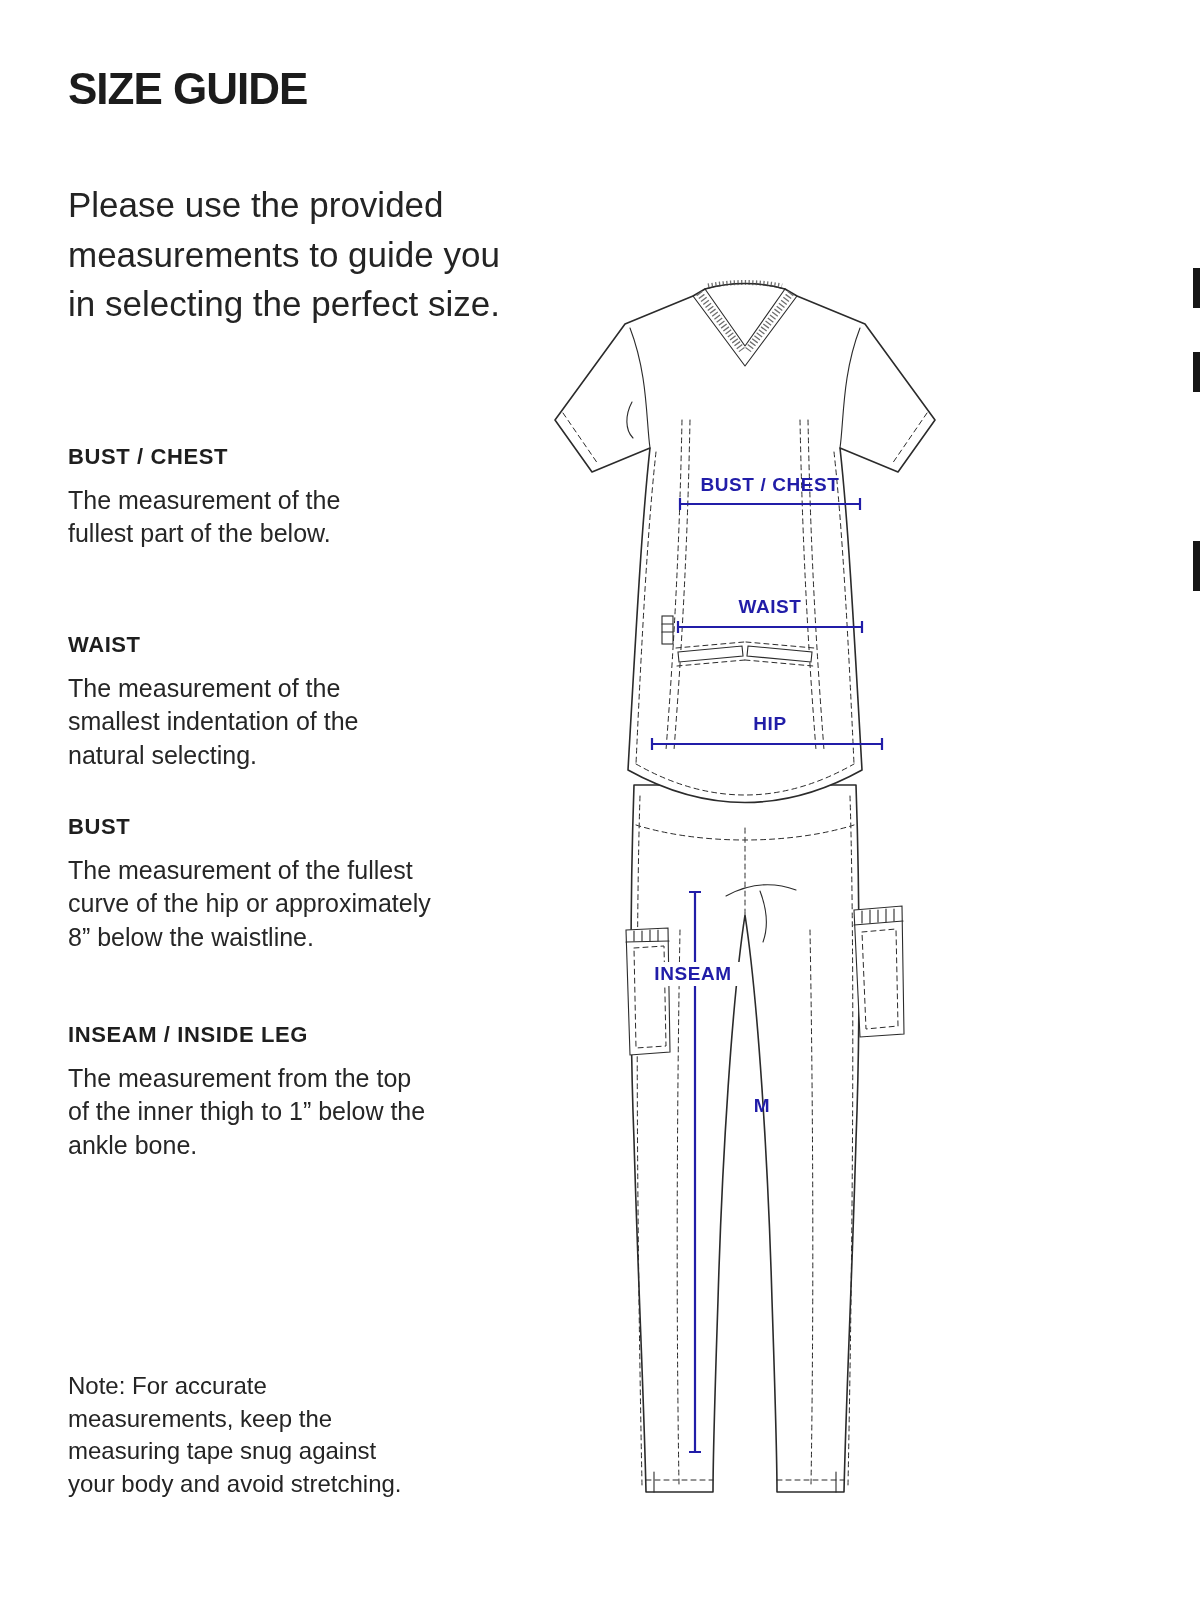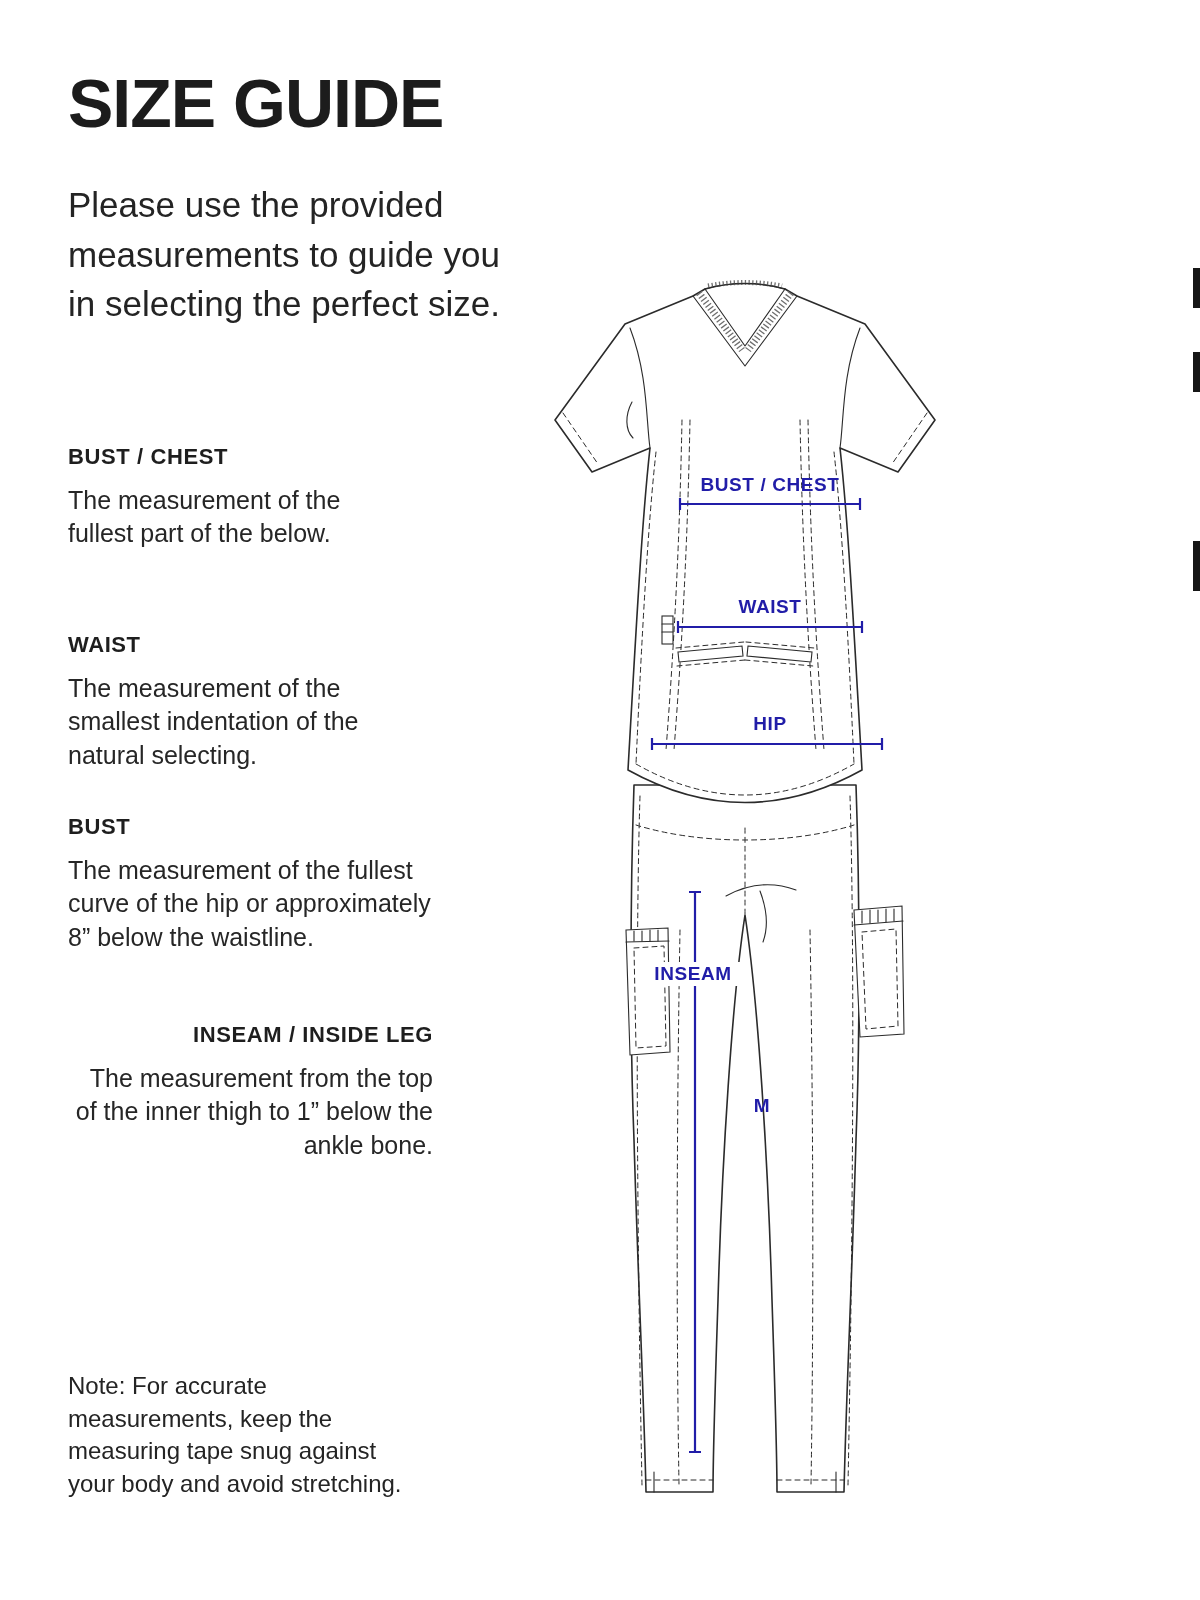--- a/index.html
+++ b/index.html
@@ -9,35 +9,35 @@
     --bg:#ffffff;
   }
   *{margin:0;padding:0;box-sizing:border-box;}
   html,body{background:#fff;}
   body{
     width:1200px;height:1600px;position:relative;overflow:hidden;
     font-family:"Liberation Sans", sans-serif;color:var(--ink);background:var(--bg);
   }
   .page-title{
     position:absolute;left:68px;top:64px;
-    font-size:68px;font-weight:bold;letter-spacing:-1px;color:#1c1c1c;
+    font-size:44px;font-weight:bold;letter-spacing:-1px;color:#1c1c1c;
   }
   .intro{
     position:absolute;left:68px;top:180px;width:445px;
     font-size:35px;line-height:1.42;color:#242424;
   }
   .section{position:absolute;left:68px;}
   .section h2{
     font-size:22px;font-weight:bold;letter-spacing:.6px;color:#1e1e1e;margin-bottom:14px;
   }
   .section p{font-size:25px;line-height:1.33;color:#262626;}
   .sec-bust{top:444px;} .sec-bust p{width:295px;}
   .sec-waist{top:632px;} .sec-waist p{width:315px;}
   .sec-hips{top:814px;} .sec-hips p{width:385px;}
-  .sec-inseam{top:1022px;text-align:right;} .sec-inseam p{width:365px;}
+  .sec-inseam{top:1022px;} .sec-inseam p{width:365px;}
   .note{
     position:absolute;left:68px;top:1370px;width:350px;
     font-size:24px;line-height:1.36;color:#242424;
   }
   .note strong{font-weight:normal;}
   .diagram{position:absolute;left:530px;top:280px;width:470px;height:1240px;}
   
   .garment{fill:#fff;stroke:var(--line);stroke-width:1.6;stroke-linejoin:round;}
   .ol{fill:none;stroke:var(--line);stroke-width:1.1;stroke-linejoin:round;stroke-linecap:round;}
   .dash{fill:none;stroke:var(--line);stroke-width:1;stroke-dasharray:5 4;stroke-linecap:round;}

